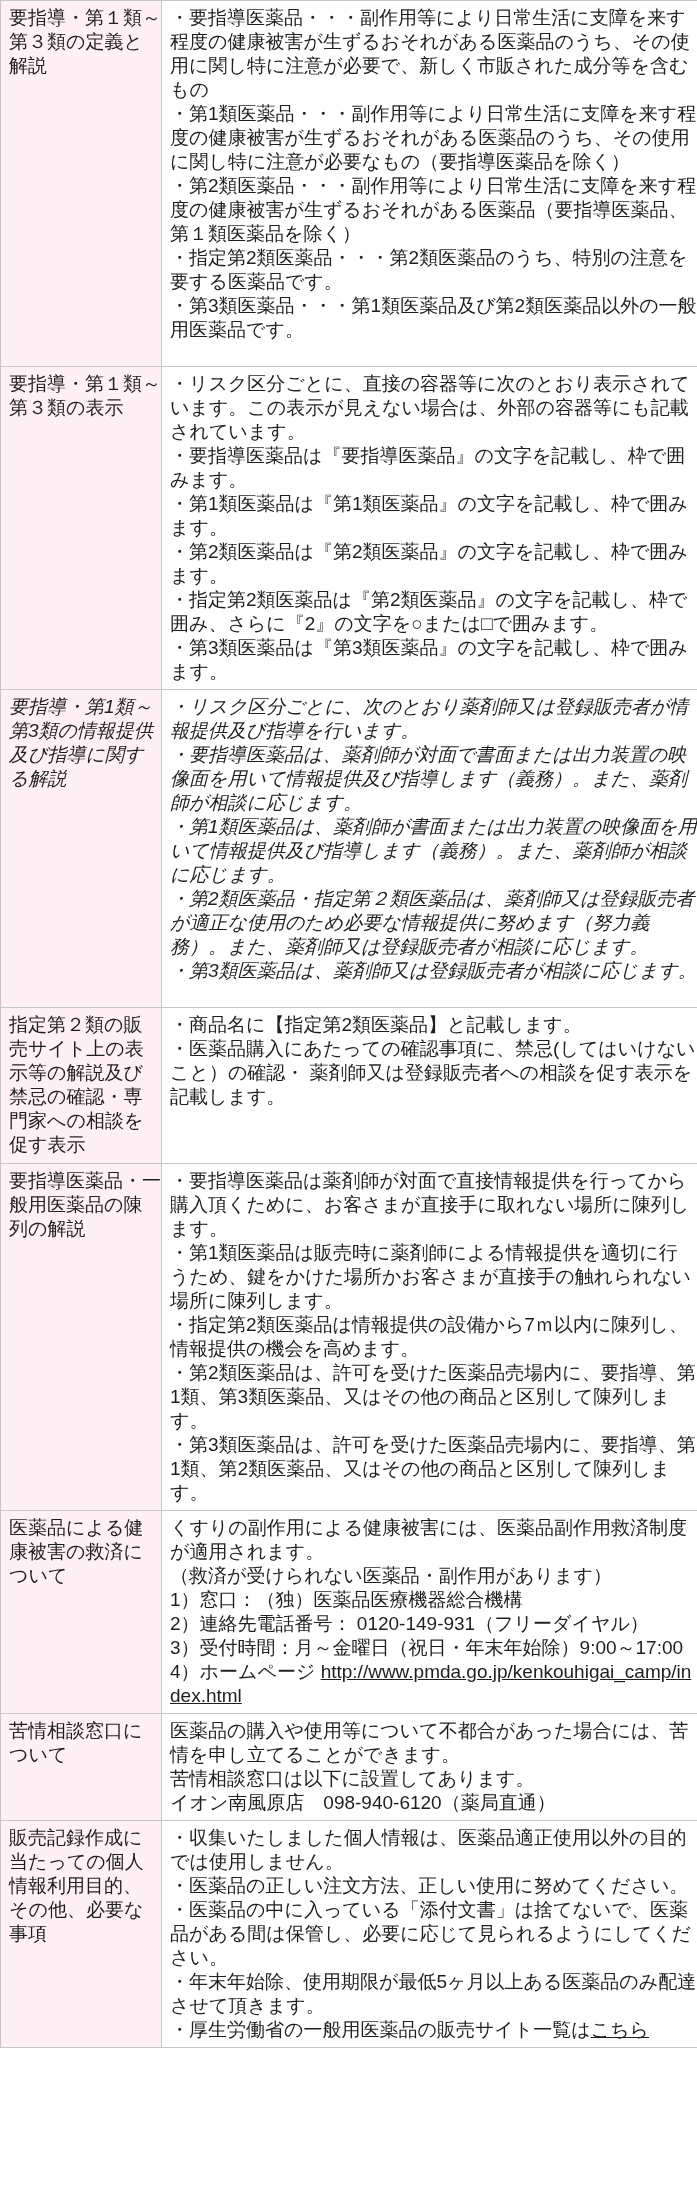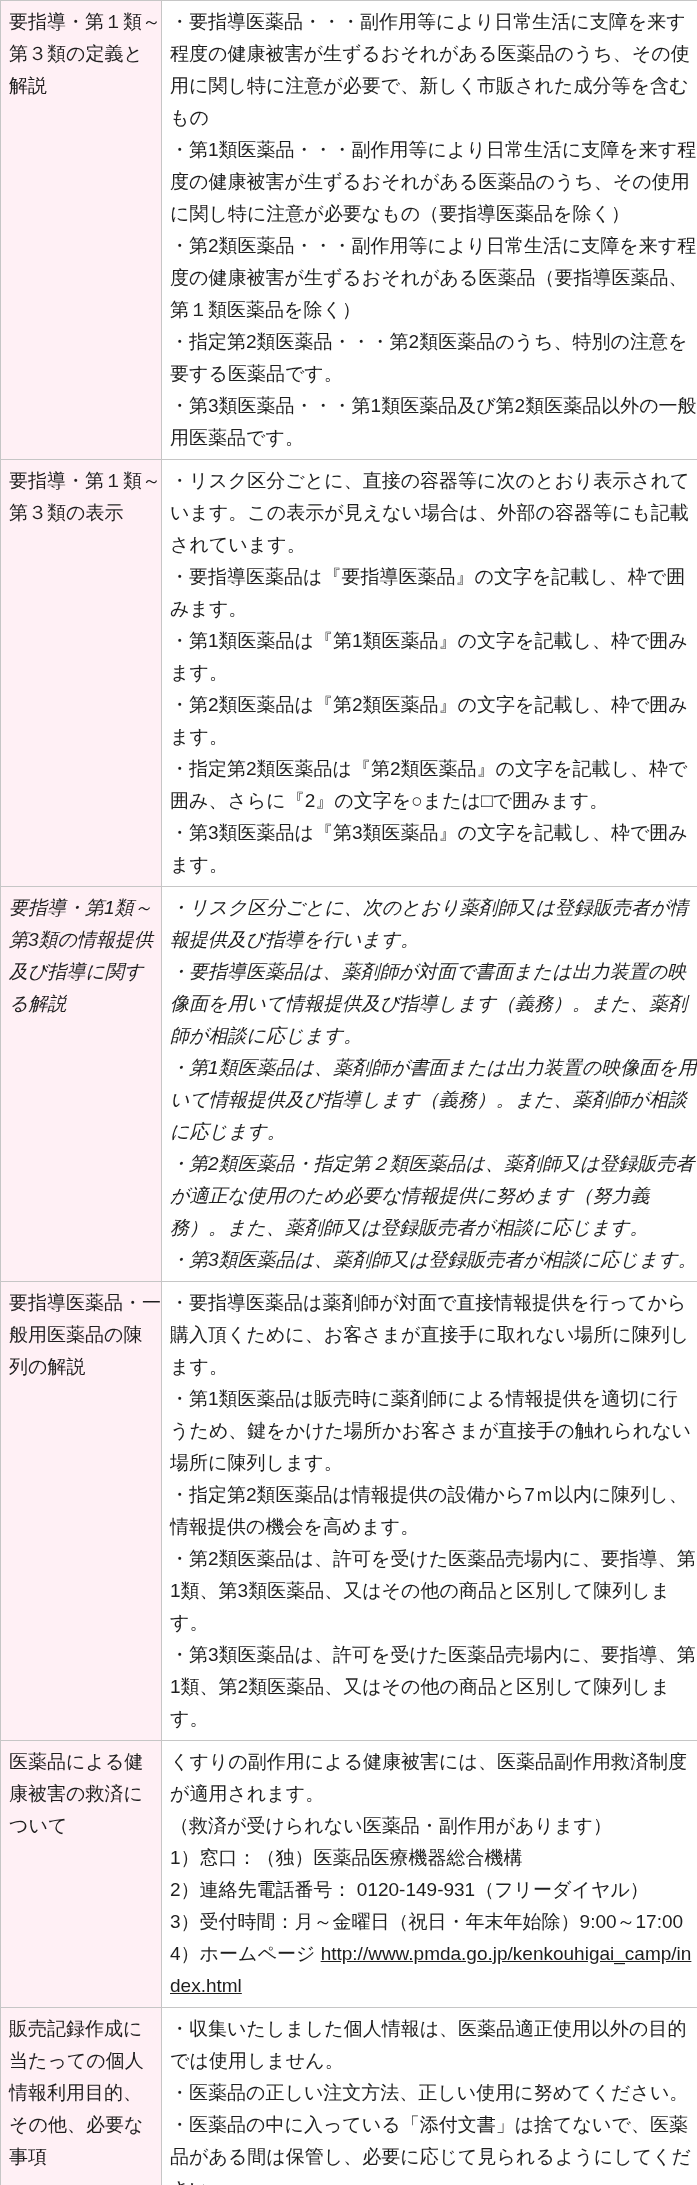--- a/index.html
+++ b/index.html
@@ -20,21 +20,21 @@
     border-collapse: collapse;
     table-layout: fixed;
   }
   table.info-table th,
   table.info-table td {
     border: 1px solid #c6c6c6;
     vertical-align: top;
     text-align: left;
     font-weight: normal;
     font-size: 19px;
-    line-height: 32px;
+    line-height: 24px;
     padding: 5px 0 5px 8px;
     word-break: break-all;
     overflow-wrap: break-word;
   }
   table.info-table th {
     background: #fff0f5;
   }
   table.info-table td {
     background: #ffffff;
   }
@@ -81,20 +81,27 @@
         <tr style="height: 318px; font-style: italic;">
           <th>要指導・第1類～第3類の情報提供及び指導に関する解説</th>
           <td>
             <div class="para">・リスク区分ごとに、次のとおり薬剤師又は登録販売者が情報提供及び指導を行います。</div>
             <div class="para">・要指導医薬品は、薬剤師が対面で書面または出力装置の映像面を用いて情報提供及び指導します（義務）。また、薬剤師が相談に応じます。</div>
             <div class="para">・第1類医薬品は、薬剤師が書面または出力装置の映像面を用いて情報提供及び指導します（義務）。また、薬剤師が相談に応じます。</div>
             <div class="para">・第2類医薬品・指定第２類医薬品は、薬剤師又は登録販売者が適正な使用のため必要な情報提供に努めます（努力義務）。また、薬剤師又は登録販売者が相談に応じます。</div>
             <div class="para">・第3類医薬品は、薬剤師又は登録販売者が相談に応じます。</div>
           </td>
         </tr>
+        <tr style="height: 156px;">
+          <th>指定第２類の販売サイト上の表示等の解説及び禁忌の確認・専門家への相談を促す表示</th>
+          <td>
+            <div class="para">・商品名に【指定第2類医薬品】と記載します。</div>
+            <div class="para">・医薬品購入にあたっての確認事項に、禁忌(してはいけないこと）の確認・ 薬剤師又は登録販売者への相談を促す表示を記載します。</div>
+          </td>
+        </tr>
         <tr style="height: 343px; margin-top: 10px;">
           <th>要指導医薬品・一般用医薬品の陳列の解説</th>
           <td>
             <div class="para">・要指導医薬品は薬剤師が対面で直接情報提供を行ってから購入頂くために、お客さまが直接手に取れない場所に陳列します。</div>
             <div class="para">・第1類医薬品は販売時に薬剤師による情報提供を適切に行うため、鍵をかけた場所かお客さまが直接手の触れられない場所に陳列します。</div>
             <div class="para">・指定第2類医薬品は情報提供の設備から7ｍ以内に陳列し、情報提供の機会を高めます。</div>
             <div class="para">・第2類医薬品は、許可を受けた医薬品売場内に、要指導、第1類、第3類医薬品、又はその他の商品と区別して陳列します。</div>
             <div class="para">・第3類医薬品は、許可を受けた医薬品売場内に、要指導、第1類、第2類医薬品、又はその他の商品と区別して陳列します。</div>
           </td>
         </tr>
@@ -102,20 +109,28 @@
           <th>医薬品による健康被害の救済について</th>
           <td>
             <div class="para">くすりの副作用による健康被害には、医薬品副作用救済制度が適用されます。</div>
             <div class="para">（救済が受けられない医薬品・副作用があります）</div>
             <div class="para">1）窓口：（独）医薬品医療機器総合機構</div>
             <div class="para">2）連絡先電話番号： 0120-149-931（フリーダイヤル）</div>
             <div class="para">3）受付時間：月～金曜日（祝日・年末年始除）9:00～17:00</div>
             <div class="para">4）ホームページ <a class="cell-link" href="#">http://www.pmda.go.jp/kenkouhigai_camp/index.html</a></div>
           </td>
         </tr>
+        <tr style="height: 105px;">
+          <th>苦情相談窓口について</th>
+          <td>
+            <div class="para">医薬品の購入や使用等について不都合があった場合には、苦情を申し立てることができます。</div>
+            <div class="para">苦情相談窓口は以下に設置してあります。</div>
+            <div class="para">イオン南風原店　098-940-6120（薬局直通）</div>
+          </td>
+        </tr>
         <tr style="height: 223px;">
           <th>販売記録作成に当たっての個人情報利用目的、その他、必要な事項</th>
           <td>
             <div class="para">・収集いたしました個人情報は、医薬品適正使用以外の目的では使用しません。</div>
             <div class="para">・医薬品の正しい注文方法、正しい使用に努めてください。</div>
             <div class="para">・医薬品の中に入っている「添付文書」は捨てないで、医薬品がある間は保管し、必要に応じて見られるようにしてください。</div>
             <div class="para">・年末年始除、使用期限が最低5ヶ月以上ある医薬品のみ配達させて頂きます。</div>
             <div class="para">・厚生労働省の一般用医薬品の販売サイト一覧は<a class="cell-link" href="#">こちら</a></div>
           </td>
         </tr>

